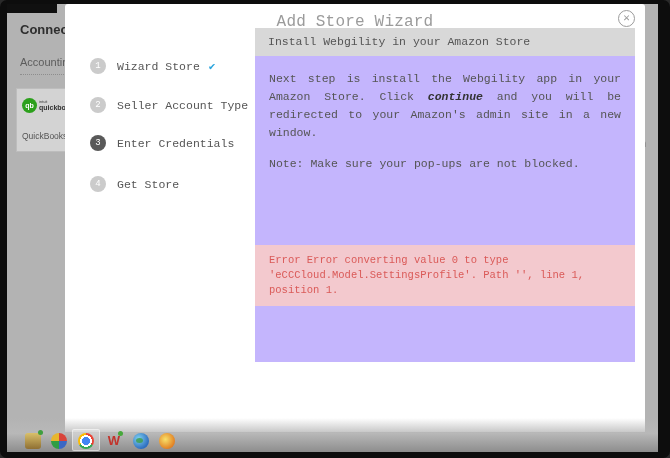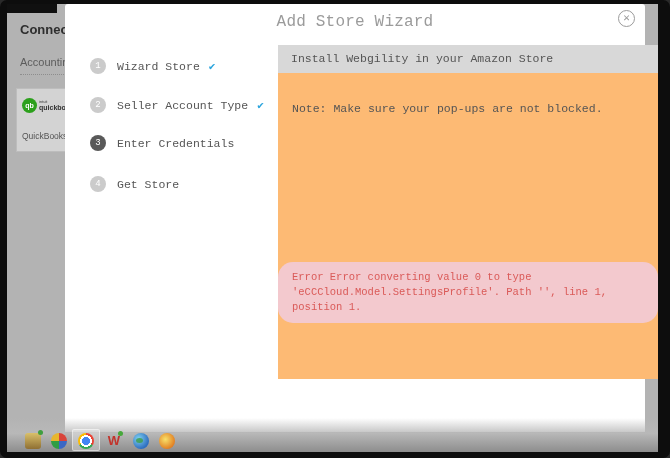--- a/index.html
+++ b/index.html
@@ -36,29 +36,29 @@
 
   
   .step { position:absolute; left:25px; display:flex; align-items:center; height:18px; cursor:pointer; }
   .step-circle { width:16px; height:16px; border-radius:50%; background:#cbcbcb; color:#ffffff;
                  font-size:9px; display:flex; align-items:center; justify-content:center; flex:0 0 auto; }
   .step.active .step-circle { background:#595959; }
   .step-label { margin-left:11px; font-size:11.5px; color:#555; white-space:nowrap; }
   .step-check { margin-left:9px; font-size:11px; font-weight:bold; color:#2aa4dd; }
 
   
-  .panel { position:absolute; left:190px; top:41px; width:380px; height:334px; background:#fdba74;margin-left:23px; }
+  .panel { position:absolute; left:190px; top:24px; width:380px; height:334px; background:#c4b5fd; }
   .panel-header { height:28px; background:#d8d8d8; line-height:28px; padding:0 13px;
                   font-size:11.5px; color:#555; }
   .panel-body { padding:14px 14px 0 14px; font-size:11.5px; line-height:18px; color:#555; }
   .panel-body p.justify { text-align:justify; }
   .panel-body .note { margin-top:13px; }
   .emph { font-weight:bold; font-style:italic; color:#333; }
   .error-box { position:absolute; left:0; top:217px; width:100%; background:#f3c9ce;
-               padding:8px 14px; font-size:10.5px; line-height:15px; color:#da5a58;border-radius:15px; }
+               padding:8px 14px; font-size:10.5px; line-height:15px; color:#da5a58; }
 
   
   .taskbar { position:absolute; left:7px; right:12px; bottom:6px; height:34px; z-index:10;
              background:linear-gradient(180deg, rgba(210,210,210,0) 0%, rgba(185,185,185,.85) 45%, #8d8d8d 100%); }
   .dock { position:absolute; left:8px; bottom:1px; height:22px; width:170px; }
   .dock-ico { position:absolute; bottom:2px; width:16px; height:16px; border-radius:3px; cursor:pointer; }
   .active-box { position:absolute; left:57px; bottom:0; width:28px; height:22px;
                 background:rgba(255,255,255,.30); border:1px solid rgba(255,255,255,.45); border-radius:2px; }
   .ico-bin   { left:10px;  background:linear-gradient(180deg,#d9c06a,#8f6f33); border-radius:3px; }
   .ico-bin::after { content:""; position:absolute; right:-2px; top:-3px; width:5px; height:5px; border-radius:50%; background:#3f9e3f; }
@@ -118,20 +118,21 @@
       <div class="step-label">Enter Credentials</div>
     </div>
     <div class="step" style="top:171px;">
       <div class="step-circle">4</div>
       <div class="step-label">Get Store</div>
     </div>
 
     <div class="panel">
       <div class="panel-header">Install Webgility in your Amazon Store</div>
       <div class="panel-body">
+        <p class="justify"><span>Next step is install the Webgility app in your Amazon Store. Click </span><span class="emph">continue</span><span> and you will be redirected to your Amazon's admin site in a new window.</span></p>
         <p class="note">Note: Make sure your pop-ups are not blocked.</p>
       </div>
       <div class="error-box">Error Error converting value 0 to type 'eCCCloud.Model.SettingsProfile'. Path '', line 1, position 1.</div>
     </div>
   </div>
 
   <div class="taskbar">
     <div class="dock">
       <div class="active-box"></div>
       <div class="dock-ico ico-bin"></div>

